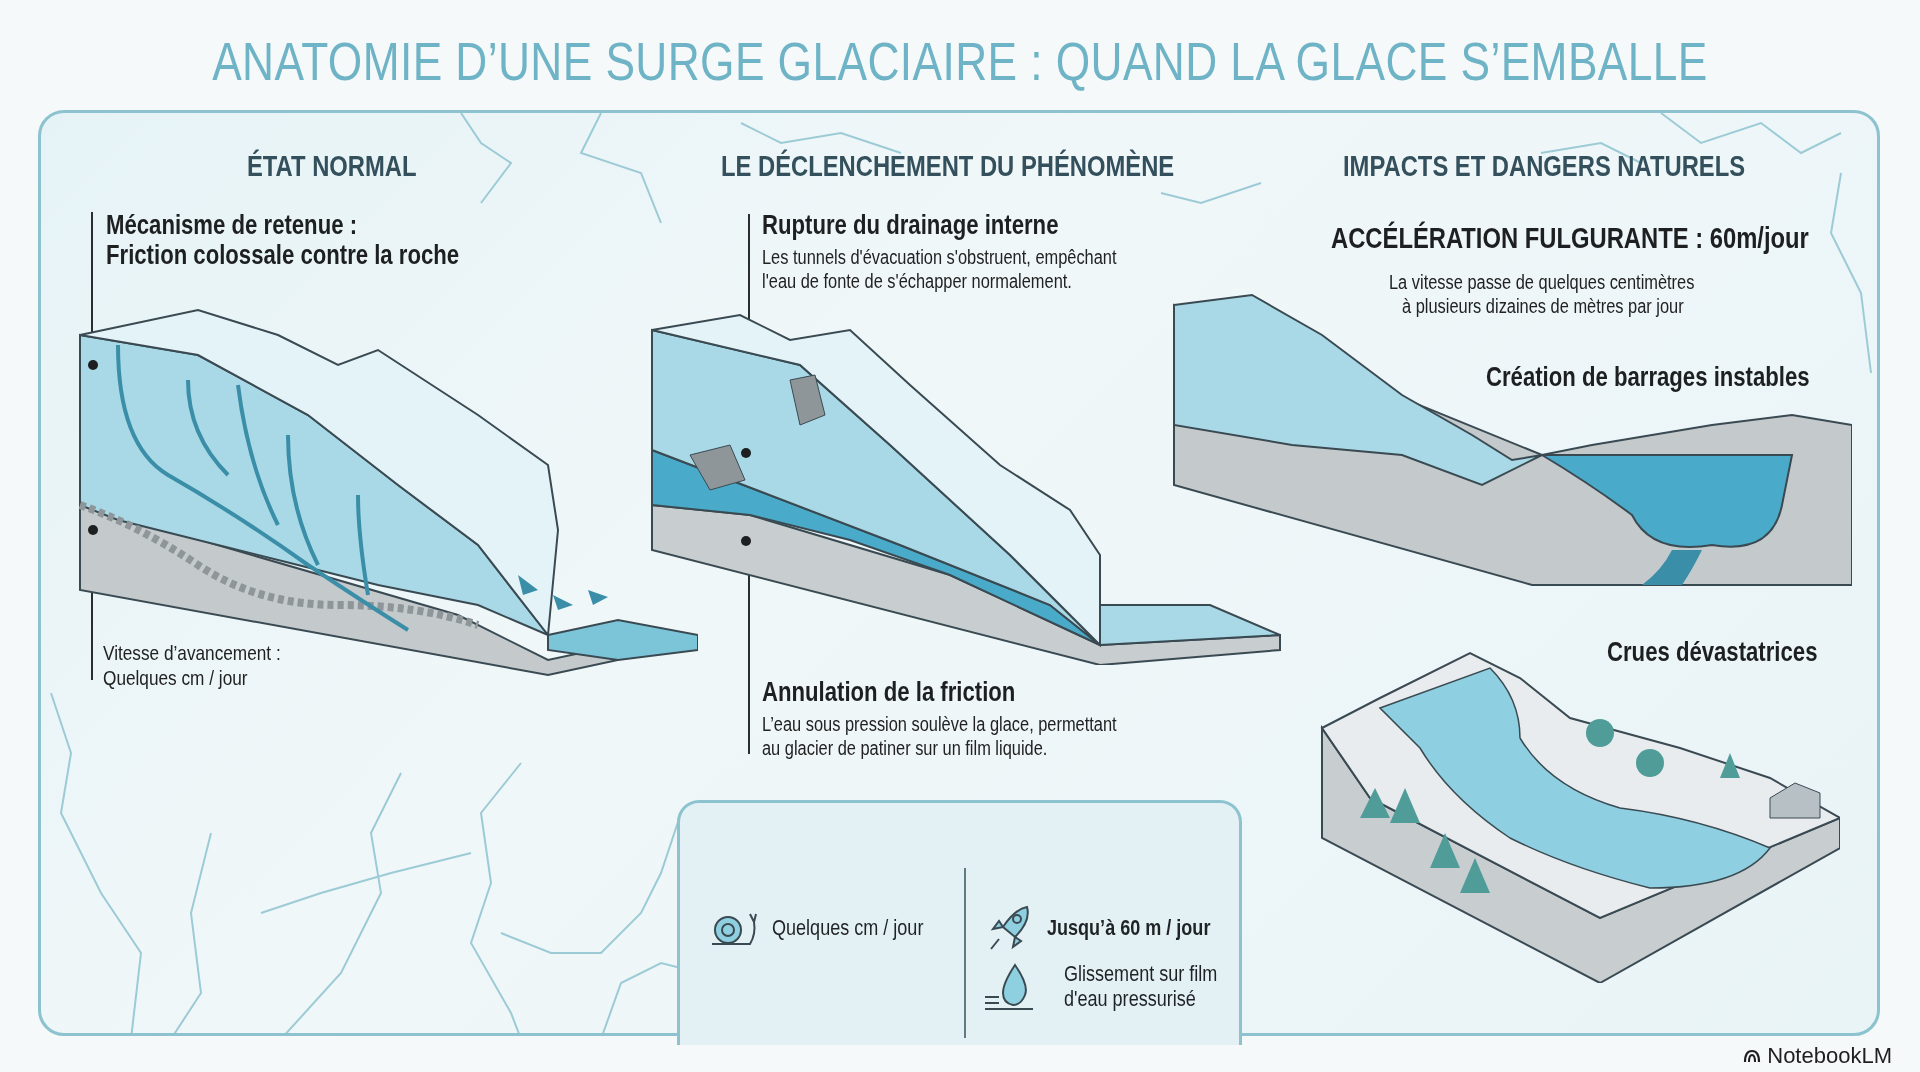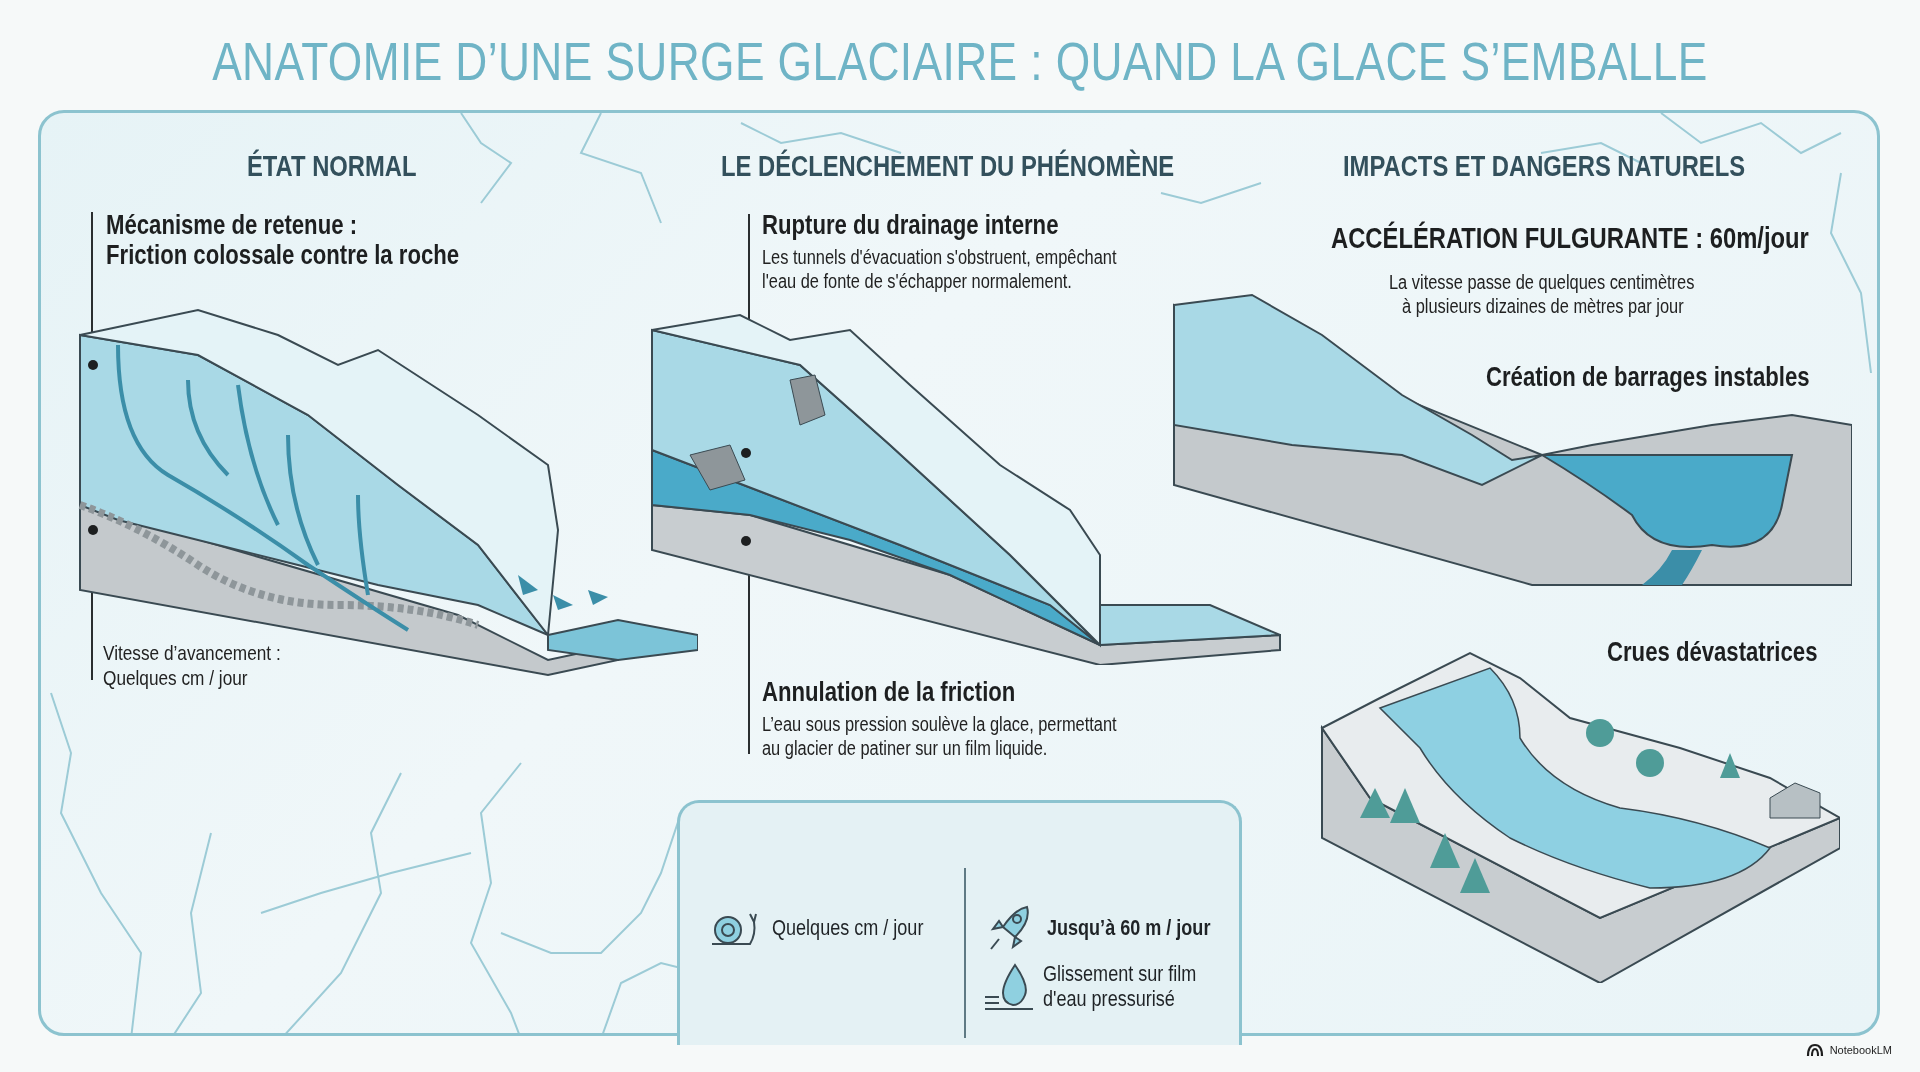--- a/index.html
+++ b/index.html
@@ -8,21 +8,21 @@
   .panel{position:absolute;left:38px;top:110px;width:1842px;height:926px;border:3px solid #8cc3cf;border-radius:26px;background:linear-gradient(135deg,#e6f3f6 0%,#f0f7f9 40%,#e9f4f7 100%);box-sizing:border-box;overflow:hidden;}
   .cracks{position:absolute;left:0;top:0;}
   .col-head{position:absolute;font-weight:700;color:#33505c;font-size:29px;white-space:nowrap;transform:scaleX(0.82);transform-origin:left center;}
   .h-bold{position:absolute;font-weight:700;color:#1d1f20;white-space:nowrap;transform:scaleX(0.82);transform-origin:left center;}
   .body-txt{position:absolute;color:#222;white-space:nowrap;transform:scaleX(0.82);transform-origin:left center;line-height:1.25;}
   .vline{position:absolute;width:2px;background:#2a2e30;}
   .ill{position:absolute;}
   .legend{position:absolute;left:677px;top:800px;width:565px;height:245px;border:3px solid #8cc3cf;border-bottom:none;border-radius:22px 22px 0 0;background:#e4f1f4;box-sizing:border-box;}
   .leg-item{position:absolute;display:flex;align-items:center;}
   .leg-label{font-size:22px;color:#1f2326;white-space:nowrap;transform:scaleX(0.82);transform-origin:left center;line-height:1.15;}
-  .brand{position:absolute;right:28px;top:1043px;display:flex;align-items:center;gap:6px;font-size:11px;color:#1f1f1f;}
+  .brand{position:absolute;right:28px;top:1043px;display:flex;align-items:center;gap:6px;font-size:22px;color:#1f1f1f;}
 </style>
 </head>
 <body>
 
 <div class="title">ANATOMIE D’UNE SURGE GLACIAIRE : QUAND LA GLACE S’EMBALLE</div>
 
 <div class="panel">
   <svg class="cracks" width="1842" height="926">
     <g fill="none" stroke="#9ccbd6" stroke-width="2">
       <path d="M420,0 L440,30 L470,50 L440,90"></path>
@@ -154,21 +154,21 @@
     <span class="leg-label" style="margin-left:12px;">Jusqu’à 60 m / jour</span>
   </div>
 
   <div class="leg-item" style="left:305px;top:158px;">
     <svg width="50" height="50">
       <path d="M30,4 Q44,24 40,34 Q36,44 28,44 Q18,42 18,32 Q18,22 30,4 Z" fill="#8fd0e0" stroke="#3a4a52" stroke-width="2"></path>
       <line x1="0" y1="36" x2="14" y2="36" stroke="#3a4a52" stroke-width="2"></line>
       <line x1="0" y1="42" x2="14" y2="42" stroke="#3a4a52" stroke-width="2"></line>
       <line x1="0" y1="48" x2="48" y2="48" stroke="#3a4a52" stroke-width="2"></line>
     </svg>
-    <div style="margin-left:8px;">
+    <div style="margin-left:29px;">
       <div class="leg-label">Glissement sur film</div>
       <div class="leg-label">d'eau pressurisé</div>
     </div>
   </div>
 </div>
 
 <div class="brand">
   <svg width="18" height="14">
     <path d="M2,13 Q2,2 9,2 Q16,2 16,13" fill="none" stroke="#1f1f1f" stroke-width="2.2"></path>
     <path d="M6,13 Q6,6 9,6 Q12,6 12,13" fill="none" stroke="#1f1f1f" stroke-width="2"></path>

